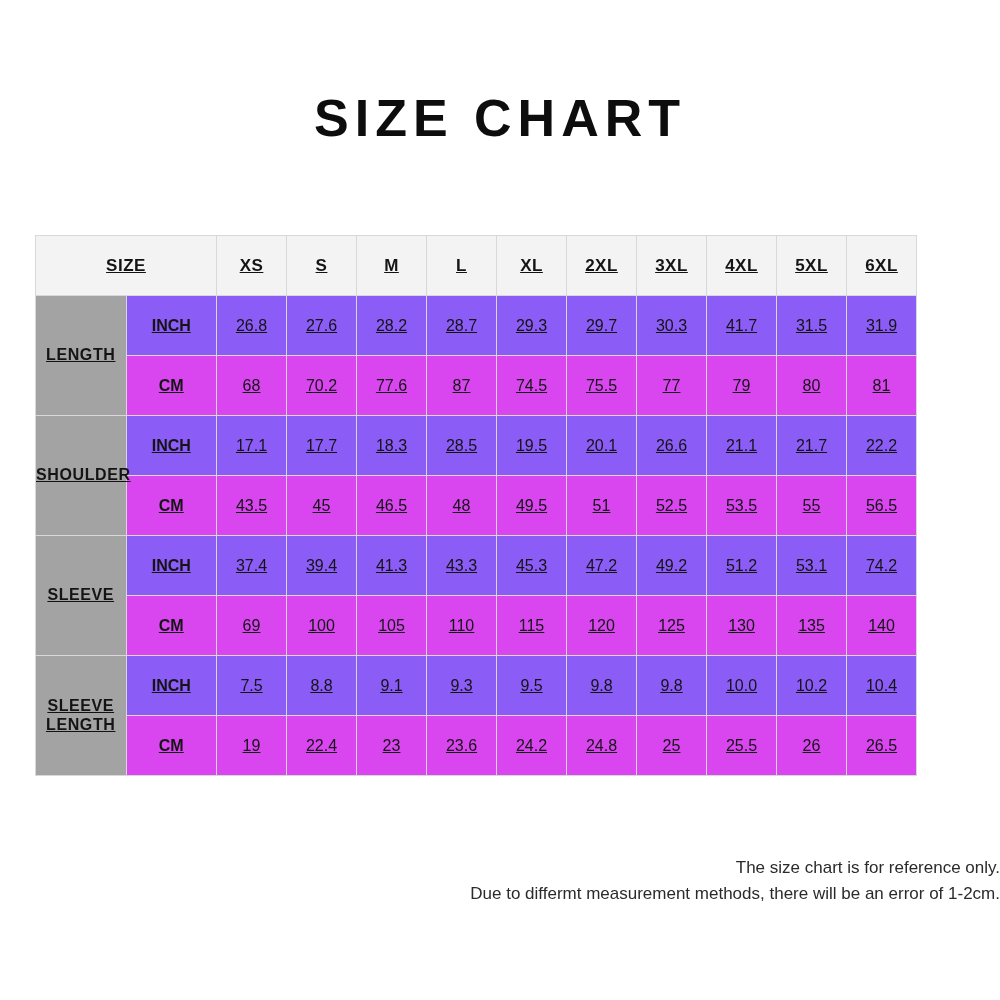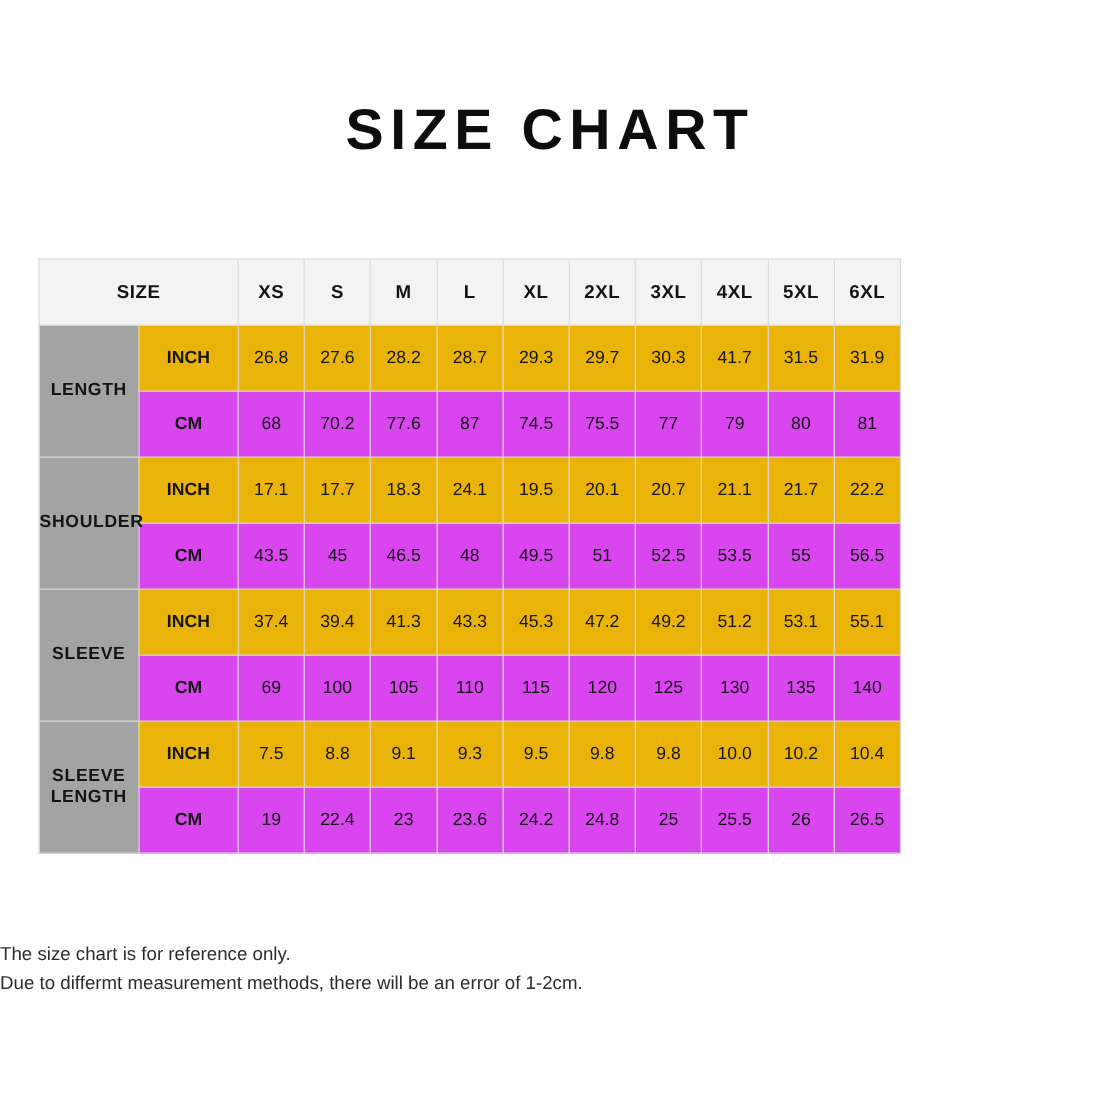--- a/index.html
+++ b/index.html
@@ -30,22 +30,23 @@
     color: #0d0d0d;
   }
   .table-wrap {
     position: absolute;
     left: 35px;
     top: 235px;
     width: 930px;
   }
   table.size-chart {
     border-collapse: collapse;
-    width: 784px;
+    width: 882px;
     table-layout: fixed;
+    text-decoration: underline;
   }
   table.size-chart td,
   table.size-chart th {
     border: 1px solid #d8d8d8;
     text-align: center;
     vertical-align: middle;
     font-size: 16px;
     color: #141414;
     padding: 0;
     height: 59px;
@@ -79,28 +80,28 @@
   td.val {
     font-size: 16px;
   }
   
   tr.row-cm td.unit,
   tr.row-cm td.val {
     background: #d946ef;
   }
   tr.row-inch td.unit,
   tr.row-inch td.val {
-    background: #eab308;
+    background: #8b5cf6;
   }
   .footnote {
     position: absolute;
     left: 0;
     top: 855px;
     width: 1000px;
-    text-align: left;
+    text-align: right;
     font-size: 17px;
     color: #2b2b2b;
     line-height: 1.55;
   }
   .footnote div {
     white-space: nowrap;
   }
 </style>
 </head>
 <body>
@@ -151,24 +152,24 @@
             <td class="val">79</td>
             <td class="val">80</td>
             <td class="val">81</td>
           </tr>
           <tr class="row-inch">
             <td class="measure-name" rowspan="2">SHOULDER</td>
             <td class="unit">INCH</td>
             <td class="val">17.1</td>
             <td class="val">17.7</td>
             <td class="val">18.3</td>
-            <td class="val">24.1</td>
+            <td class="val">28.5</td>
             <td class="val">19.5</td>
             <td class="val">20.1</td>
-            <td class="val">20.7</td>
+            <td class="val">26.6</td>
             <td class="val">21.1</td>
             <td class="val">21.7</td>
             <td class="val">22.2</td>
           </tr>
           <tr class="row-cm">
             <td class="unit">CM</td>
             <td class="val">43.5</td>
             <td class="val">45</td>
             <td class="val">46.5</td>
             <td class="val">48</td>
@@ -184,21 +185,21 @@
             <td class="unit">INCH</td>
             <td class="val">37.4</td>
             <td class="val">39.4</td>
             <td class="val">41.3</td>
             <td class="val">43.3</td>
             <td class="val">45.3</td>
             <td class="val">47.2</td>
             <td class="val">49.2</td>
             <td class="val">51.2</td>
             <td class="val">53.1</td>
-            <td class="val">55.1</td>
+            <td class="val">74.2</td>
           </tr>
           <tr class="row-cm">
             <td class="unit">CM</td>
             <td class="val">69</td>
             <td class="val">100</td>
             <td class="val">105</td>
             <td class="val">110</td>
             <td class="val">115</td>
             <td class="val">120</td>
             <td class="val">125</td>

